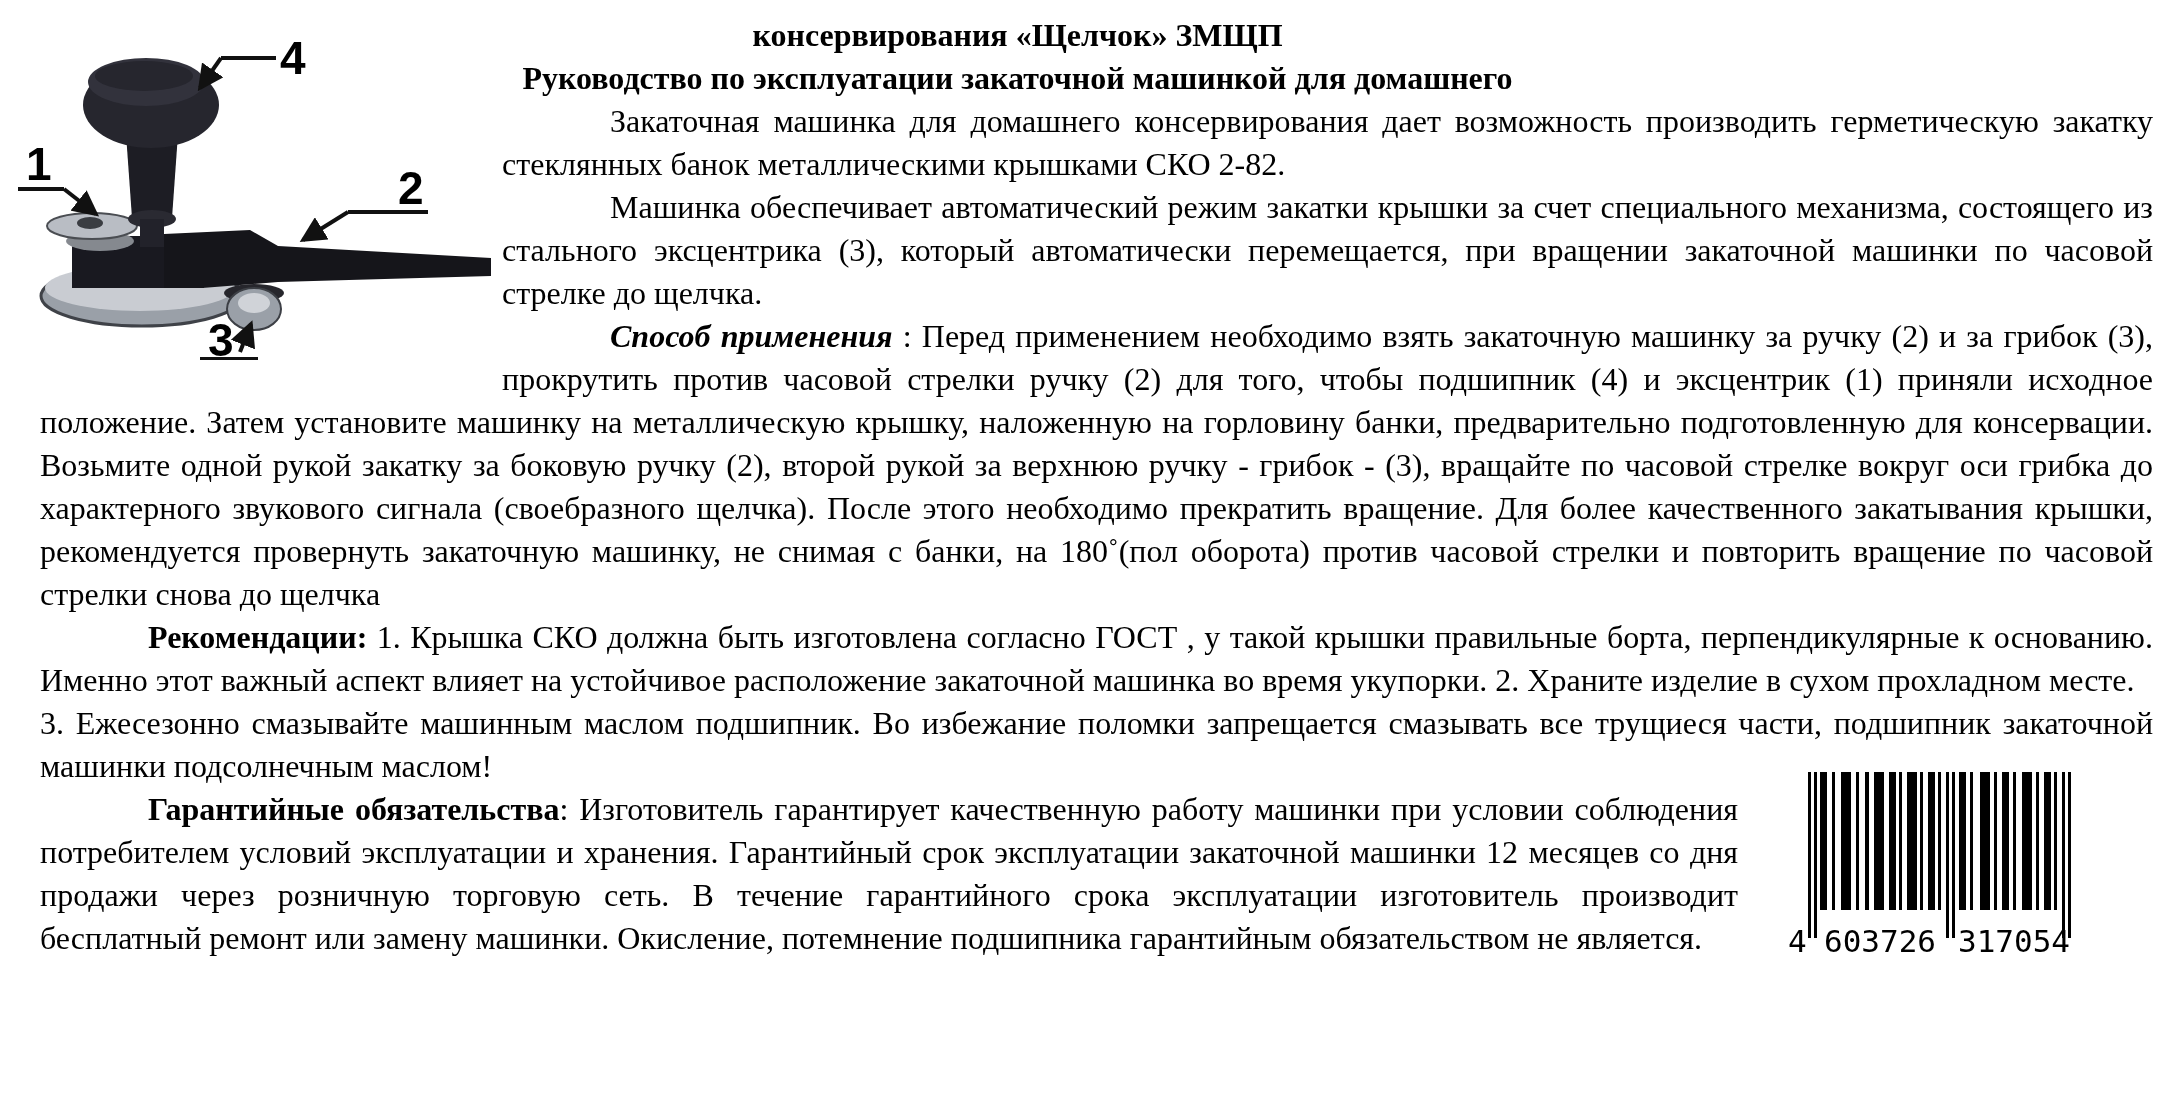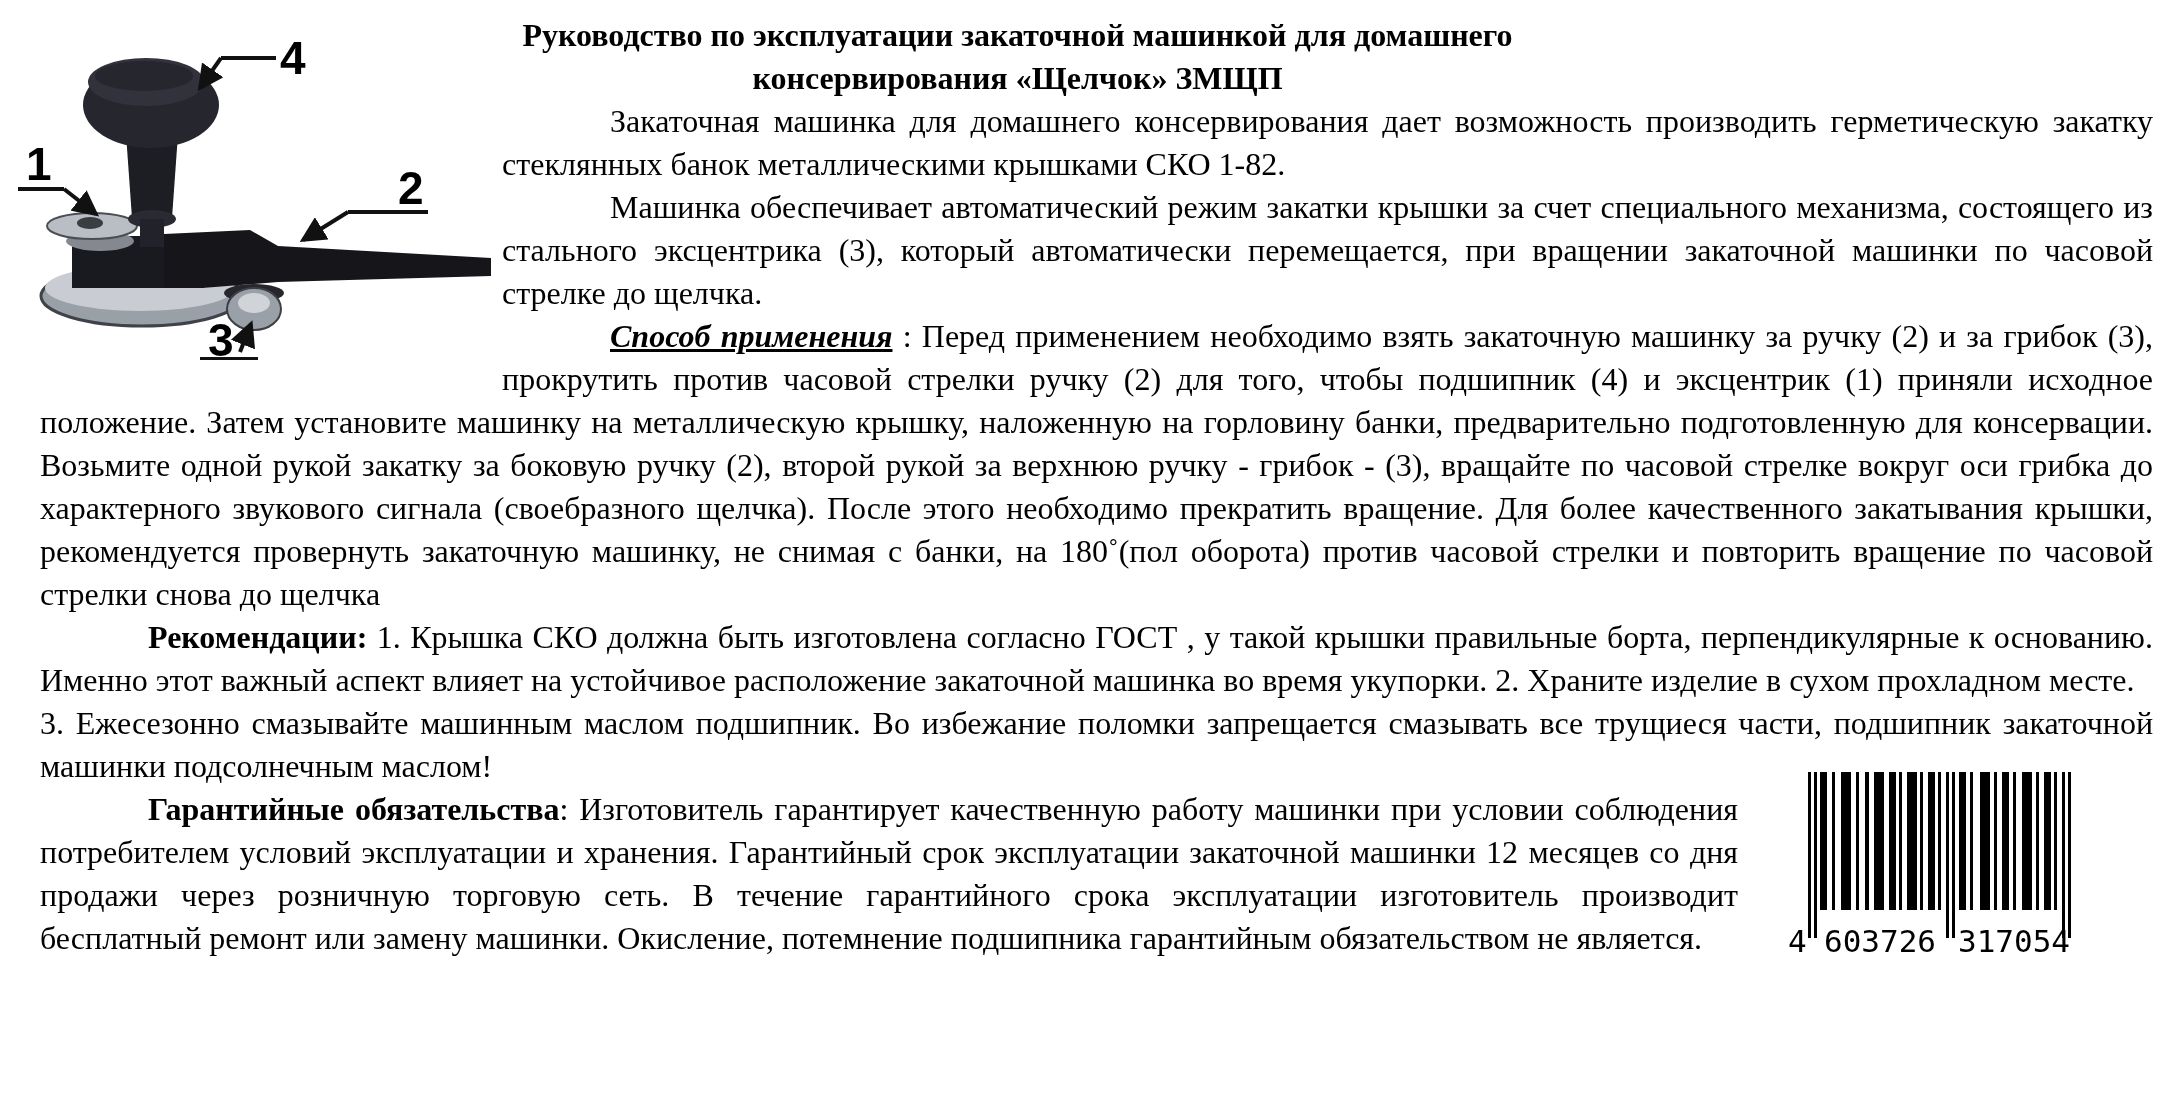--- a/index.html
+++ b/index.html
@@ -21,21 +21,21 @@
     width:480px; height:352px;
     margin:-6px 8px 4px -26px;
   }
   .doc-title {
     font-weight:bold;
     text-align:center;
     margin:0 620px 0 0;
   }
   p { margin:0; text-align:justify; }
   .indent { text-indent:108px; }
-  .usage-h { font-weight:bold; font-style:italic; text-decoration:underline; }
+  .usage-h { font-weight:bold; font-style:italic; }
   .sec-h  { font-weight:bold; }
   .barcode-float {
     float:right;
     width:415px; height:192px;
     margin:-20px 0 0 0;
   }
   .barcode-float svg { margin-left:48px; display:block; }
   .callout-num {
     font-family:"Liberation Sans", sans-serif;
     font-weight:bold; font-size:46px;
@@ -93,25 +93,25 @@
       <path d="M414,204 L334,204" stroke="#111" stroke-width="4" fill="none"></path>
       <path d="M334,204 L289,232" stroke="#111" stroke-width="4" fill="none" marker-end="url(#arr)"></path>
 
       <text x="194" y="348" class="callout-num">3</text>
       <path d="M186,351 L244,351" stroke="#111" stroke-width="4" fill="none"></path>
       <path d="M226,344 L237,316" stroke="#111" stroke-width="4" fill="none" marker-end="url(#arr)"></path>
     </svg>
   </div>
 
   <div class="doc-title">
+    <div>консервирования «Щелчок» ЗМЩП</div>
     <div>Руководство по эксплуатации закаточной машинкой для домашнего</div>
-    <div>консервирования «Щелчок» ЗМЩП</div>
   </div>
 
-  <p class="indent">Закаточная машинка для домашнего консервирования дает возможность производить герметическую закатку стеклянных банок металлическими крышками СКО 1-82.</p>
+  <p class="indent">Закаточная машинка для домашнего консервирования дает возможность производить герметическую закатку стеклянных банок металлическими крышками СКО 2-82.</p>
 
   <p class="indent">Машинка обеспечивает автоматический режим закатки крышки за счет специального механизма, состоящего из стального эксцентрика (3), который автоматически перемещается, при вращении закаточной машинки по часовой стрелке до щелчка.</p>
 
   <p class="indent"><span class="usage-h">Способ применения</span><span> : Перед применением необходимо взять закаточную машинку за ручку (2) и за грибок (3), прокрутить против часовой стрелки ручку (2) для того, чтобы подшипник (4) и эксцентрик (1)  приняли исходное положение. Затем установите машинку на металлическую крышку, наложенную на горловину банки, предварительно подготовленную для консервации. Возьмите одной рукой закатку за боковую ручку (2), второй рукой за  верхнюю ручку -  грибок - (3), вращайте по часовой стрелке вокруг оси грибка до характерного звукового сигнала (своебразного щелчка). После этого необходимо прекратить вращение. Для более качественного закатывания крышки, рекомендуется провернуть закаточную машинку, не снимая с банки,  на 180˚(пол оборота) против часовой стрелки и повторить вращение по часовой стрелки снова до щелчка</span></p>
 
   <p class="indent"><span class="sec-h">Рекомендации:</span><span> 1. Крышка СКО должна быть изготовлена согласно ГОСТ , у такой крышки правильные борта, перпендикулярные к основанию. Именно этот важный аспект влияет на устойчивое расположение закаточной машинка во время укупорки. 2. Храните изделие в сухом прохладном месте.</span></p>
 
   <p>3. Ежесезонно смазывайте машинным маслом подшипник. Во избежание поломки запрещается смазывать все трущиеся части, подшипник закаточной машинки подсолнечным маслом!</p>
 
   <div class="barcode-float">

